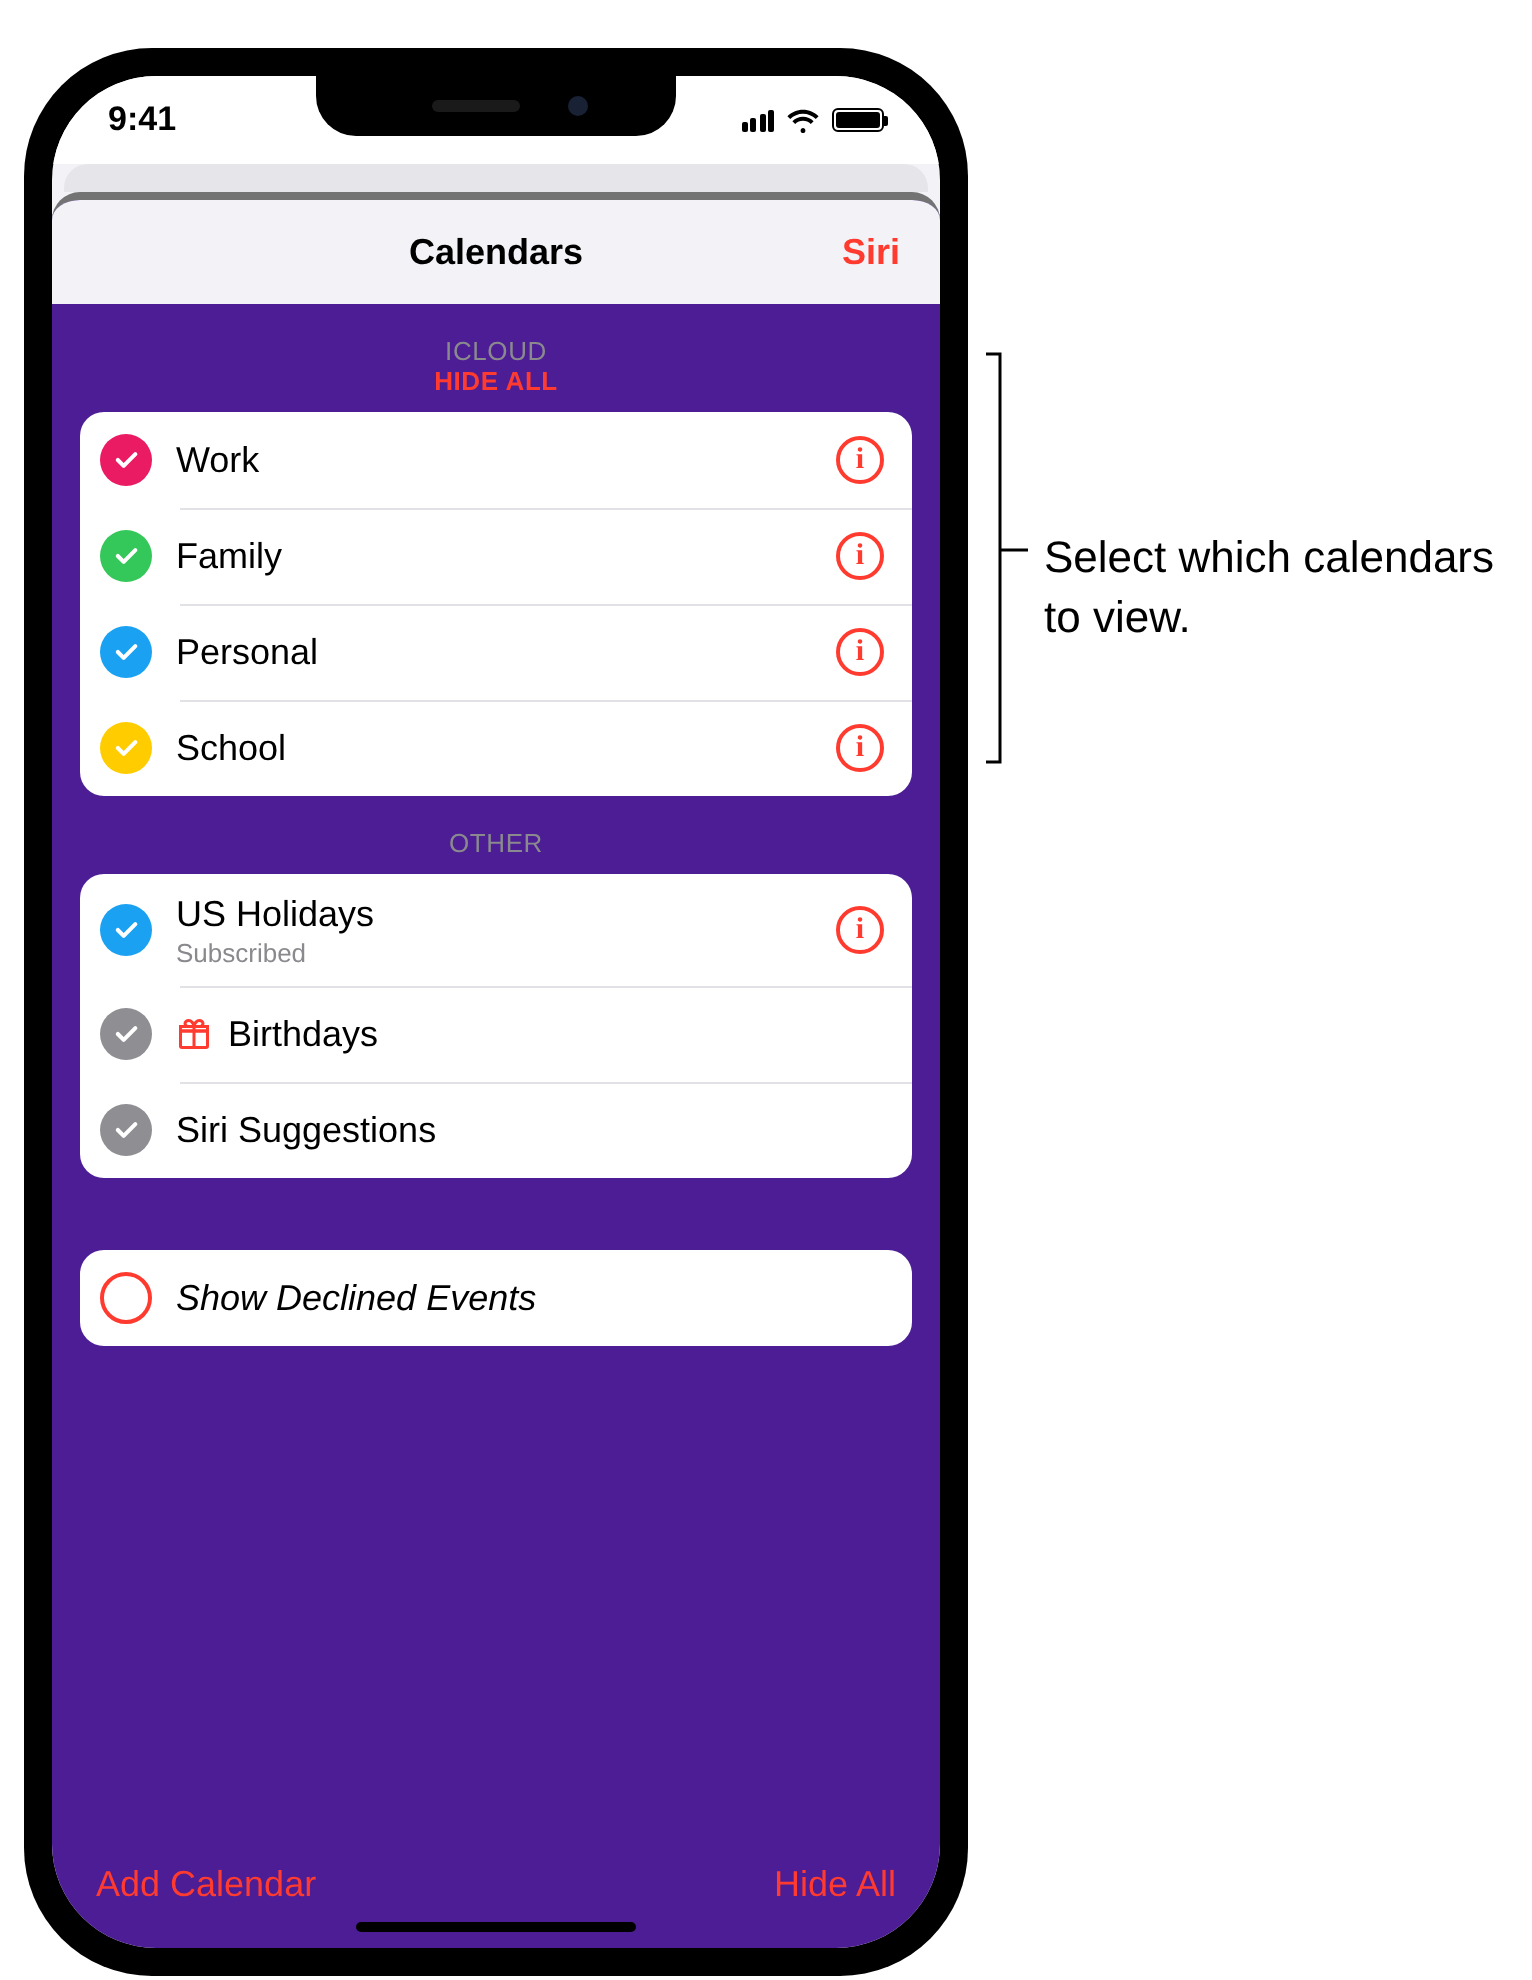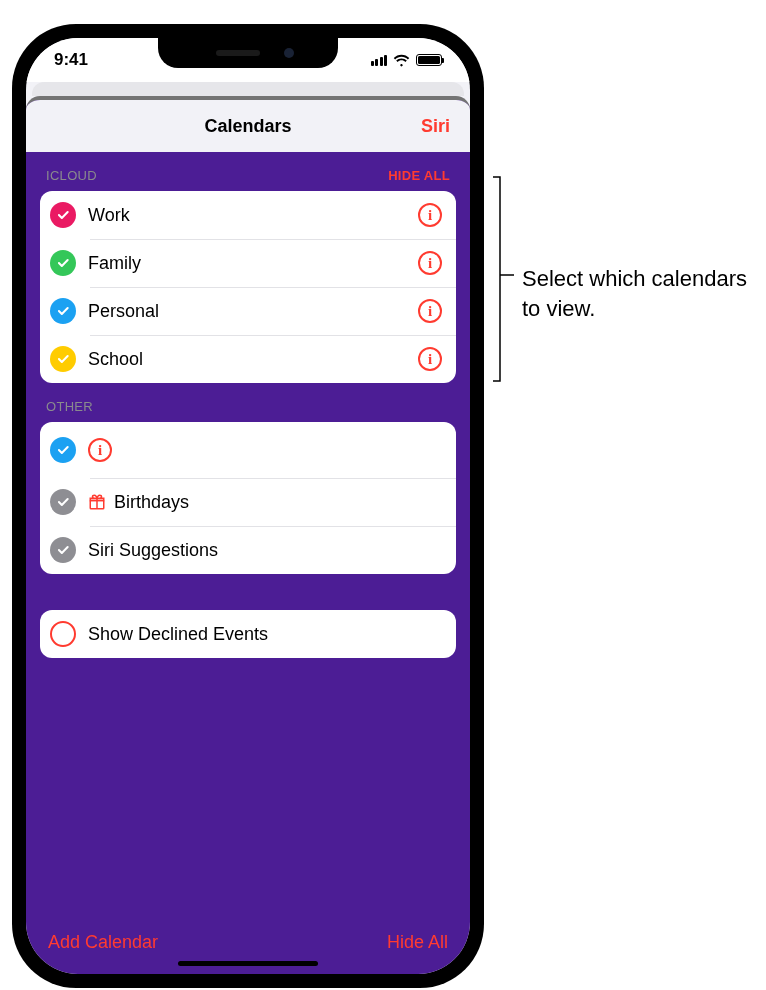--- a/index.html
+++ b/index.html
@@ -81,35 +81,35 @@
     border-top-left-radius:14px;border-top-right-radius:14px;
     overflow:hidden;
     border-top:4px solid #737373;
   }
   .navbar {
     height:52px;display:flex;align-items:center;justify-content:center;position:relative;background:#f2f2f7;
   }
   .nav-title{font-size:18px;font-weight:600;}
   .nav-done{position:absolute;right:20px;color:#ff3b30;font-size:18px;font-weight:600;}
   .content{padding:0 14px;}
-  .section-head{display:flex;justify-content:space-between;align-items:flex-start;padding:16px 6px 8px;}
+  .section-head{display:flex;justify-content:space-between;align-items:center;padding:16px 6px 8px;flex-direction:column;}
   .section-label{font-size:13px;color:#8a8a8e;letter-spacing:.3px;}
   .hide-all-link{font-size:13px;color:#ff3b30;font-weight:600;letter-spacing:.3px;}
   .group{background:#fff;border-radius:12px;overflow:hidden;}
   .row{display:flex;align-items:center;min-height:48px;padding:6px 14px 6px 10px;position:relative;}
   .row + .row:before{content:'';position:absolute;left:50px;right:0;top:0;height:1px;background:#e2e2e6;}
   .check{width:26px;height:26px;border-radius:50%;flex:0 0 26px;display:flex;align-items:center;justify-content:center;margin-right:12px;}
   .check svg{width:14px;height:14px;}
   .check-empty{width:26px;height:26px;border-radius:50%;flex:0 0 26px;border:2px solid #ff3b30;margin-right:12px;}
   .row-text{flex:1;font-size:18px;color:#000;display:flex;flex-direction:column;justify-content:flex-start;}
   .row-sub{font-size:13px;color:#8a8a8e;margin-top:1px;}
   .row-icon{margin-right:8px;display:inline-flex;}
   .info{width:24px;height:24px;border:2px solid #ff3b30;border-radius:50%;display:flex;align-items:center;justify-content:center;color:#ff3b30;font-weight:700;font-size:15px;font-family:Georgia,serif;}
   .group2{margin-top:0;}
-  .group3{margin-top:36px;}
+  .group3{margin-top:36px;font-style:italic;}
   .bottombar{
     position:absolute;left:0;right:0;bottom:0;height:74px;display:flex;align-items:center;justify-content:space-between;
     padding:10px 22px 0;
   }
   .bottom-link{color:#ff3b30;font-size:18px;}
   .home-ind{position:absolute;bottom:8px;left:50%;transform:translateX(-50%);width:140px;height:5px;background:#000;border-radius:3px;}
   .side-button{position:absolute;background:#000;border-radius:2px;}
   .btn-left1{left:6px;top:152px;width:4px;height:32px;}
   .btn-left2{left:6px;top:212px;width:4px;height:58px;}
   .btn-left3{left:6px;top:284px;width:4px;height:58px;}
@@ -231,20 +231,24 @@
         <div class="section-head">
           <span class="section-label">OTHER</span>
         </div>
         <div class="group group2">
           <div class="row" style="min-height:56px;">
             <div class="check" style="background:#1ba1f2">
               <svg viewBox="0 0 24 24">
                   <path d="M5 12l5 5L20 7" stroke="#fff" stroke-width="3.5" fill="none" stroke-linecap="round" stroke-linejoin="round"></path>
                 </svg>
             </div>
+            <div class="row-text">
+              <span>US Holidays</span>
+              <span class="row-sub">Subscribed</span>
+            </div>
             <div class="info">i</div>
           </div>
           <div class="row">
             <div class="check" style="background:#8e8e93">
               <svg viewBox="0 0 24 24">
                   <path d="M5 12l5 5L20 7" stroke="#fff" stroke-width="3.5" fill="none" stroke-linecap="round" stroke-linejoin="round"></path>
                 </svg>
             </div>
             <div class="row-text" style="flex-direction:row;align-items:center;">
               <span class="row-icon">

